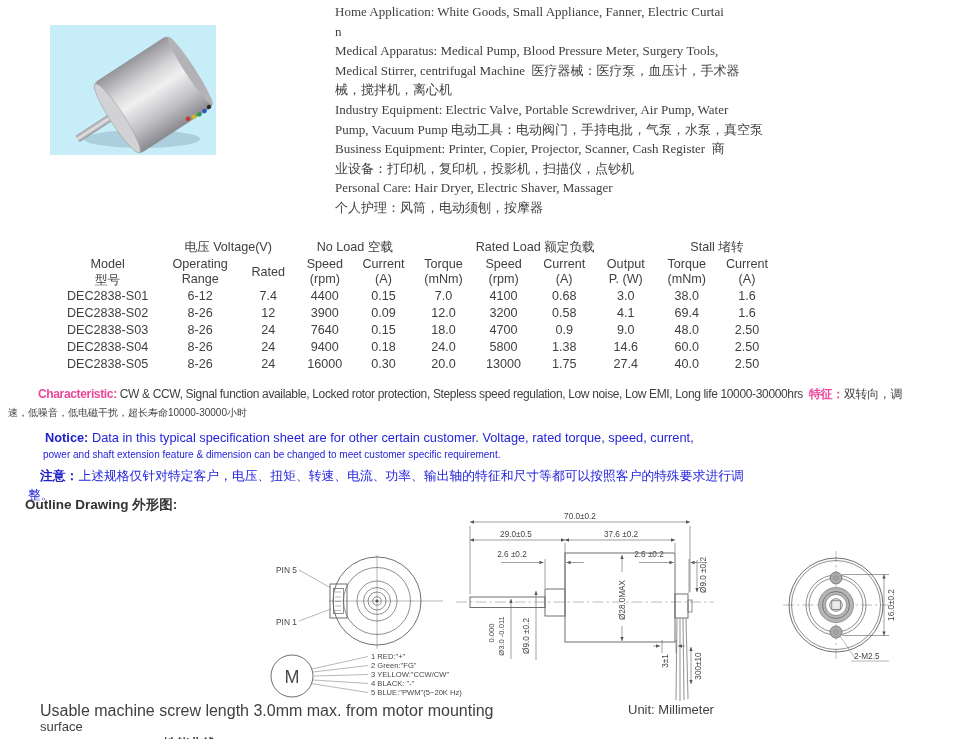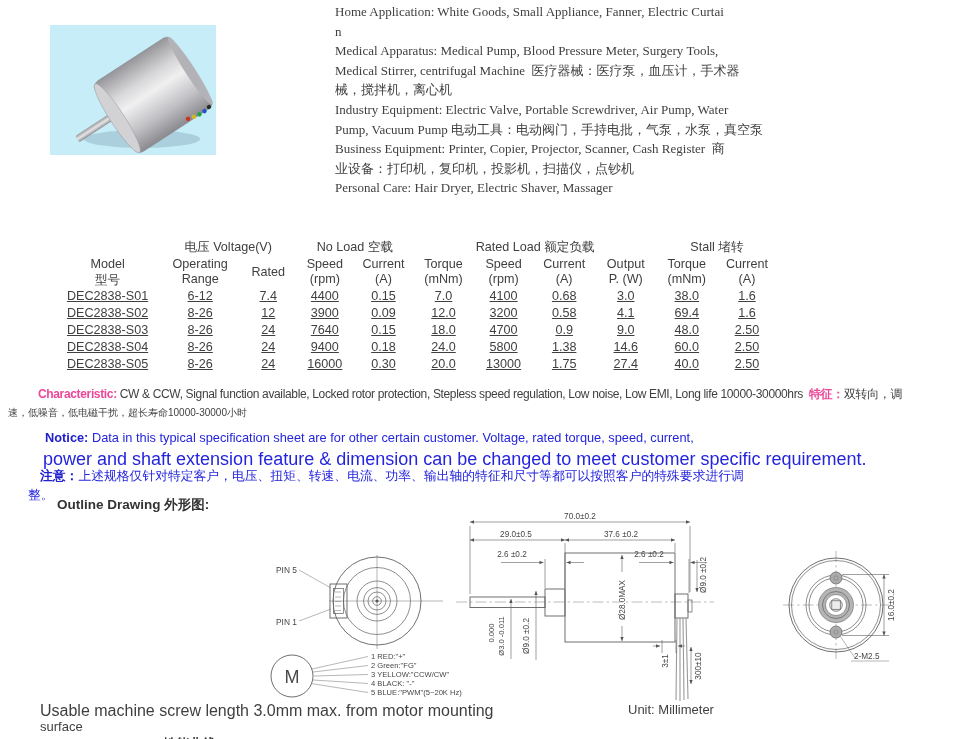--- a/index.html
+++ b/index.html
@@ -13,34 +13,34 @@
   .photo{left:50px;top:25px;width:166px;height:130px;}
   
   .apps{left:335px;top:2px;width:628px;}
   .appline{white-space:pre;font-size:13px;line-height:19.6px;color:#3f3f3f;font-family:Liberation Serif, serif;}
   
   table.spec{position:absolute;left:55px;top:238px;width:722px;border-collapse:collapse;table-layout:fixed;
     font-size:12.6px;color:#3f3f3f;text-align:center;}
   table.spec th{font-weight:normal;padding:0;}
   table.spec thead tr.grp th{height:18px;vertical-align:bottom;}
   table.spec thead tr.sub td{height:32px;line-height:15px;vertical-align:middle;padding:0;}
-  table.spec tbody td{height:17px;padding:0;line-height:17px;text-decoration:underline;}
+  table.spec tbody td{height:17px;padding:0;line-height:17px;}
   th.model{line-height:16px;vertical-align:middle;}
   
   .pre{white-space:pre;}
   .b{font-weight:bold;color:#ec4899;}
   .char1{left:38px;top:386px;font-size:12px;letter-spacing:-0.35px;}
   .char2{left:8px;top:406px;font-size:10px;}
   .blue{color:#2424dd;}
   .bblue{font-weight:bold;color:#2020cc;}
   .n1{left:45px;top:430px;font-size:12.8px;text-align:right;}
-  .n2{left:43px;top:449px;font-size:18px;}
+  .n2{left:43px;top:449px;font-size:10px;}
   .n3{left:40px;top:468px;font-size:12.8px;text-align:right;}
   .n4{left:28px;top:487px;font-size:12.8px;}
-  .outlineh{left:25px;top:496px;font-size:13.5px;font-weight:bold;color:#333;margin-left:32px;}
+  .outlineh{left:25px;top:496px;font-size:13.5px;font-weight:bold;color:#333;}
   .foot1{left:40px;top:702px;font-size:16px;}
   .foot2{left:40px;top:719px;font-size:13px;}
   .unit{left:628px;top:702px;font-size:13px;}
   .clipped{left:40px;top:735px;font-size:13px;font-weight:bold;color:#333;}
   
   .ln{fill:none;stroke:#5f5f5f;stroke-width:0.9;}
   .lt{fill:none;stroke:#5f5f5f;stroke-width:0.7;}
   .thin{stroke:#7a7a7a;stroke-width:0.55;fill:none;}
   .dim{stroke:#5f5f5f;stroke-width:0.6;fill:none;}
   .cl{stroke:#858585;stroke-width:0.55;fill:none;stroke-dasharray:11 3 2.5 3;}
@@ -88,20 +88,21 @@
     <div class="appline">Home Application: White Goods, Small Appliance, Fanner, Electric Curtai</div>
     <div class="appline">n</div>
     <div class="appline">Medical Apparatus: Medical Pump, Blood Pressure Meter, Surgery Tools,</div>
     <div class="appline">Medical Stirrer, centrifugal Machine  医疗器械：医疗泵，血压计，手术器</div>
     <div class="appline">械，搅拌机，离心机</div>
     <div class="appline">Industry Equipment: Electric Valve, Portable Screwdriver, Air Pump, Water</div>
     <div class="appline">Pump, Vacuum Pump 电动工具：电动阀门，手持电批，气泵，水泵，真空泵</div>
     <div class="appline">Business Equipment: Printer, Copier, Projector, Scanner, Cash Register  商</div>
     <div class="appline">业设备：打印机，复印机，投影机，扫描仪，点钞机</div>
     <div class="appline">Personal Care: Hair Dryer, Electric Shaver, Massager</div>
+    <div class="appline">个人护理：风筒，电动须刨，按摩器</div>
   </div>
 
 <table class="spec">
   <colgroup>
     <col style="width:105px">
       <col style="width:80px">
       <col style="width:56px">
       <col style="width:57px">
     <col style="width:60px">
       <col style="width:60px">

